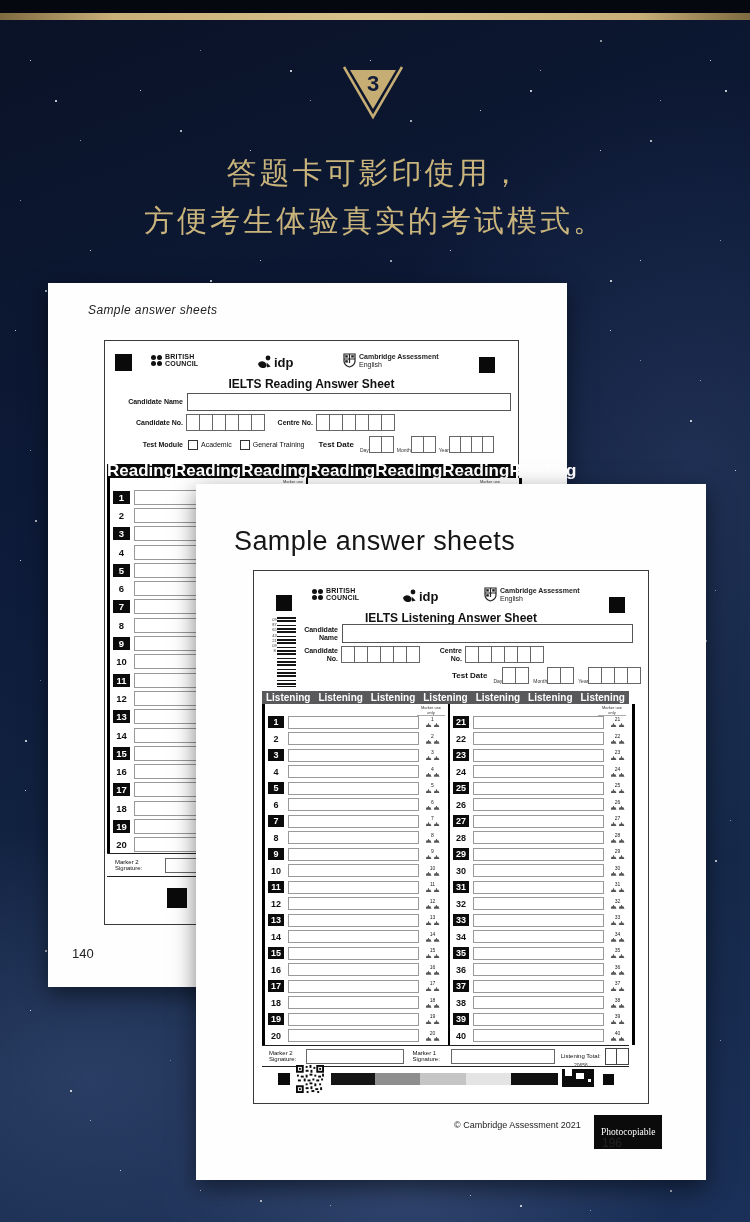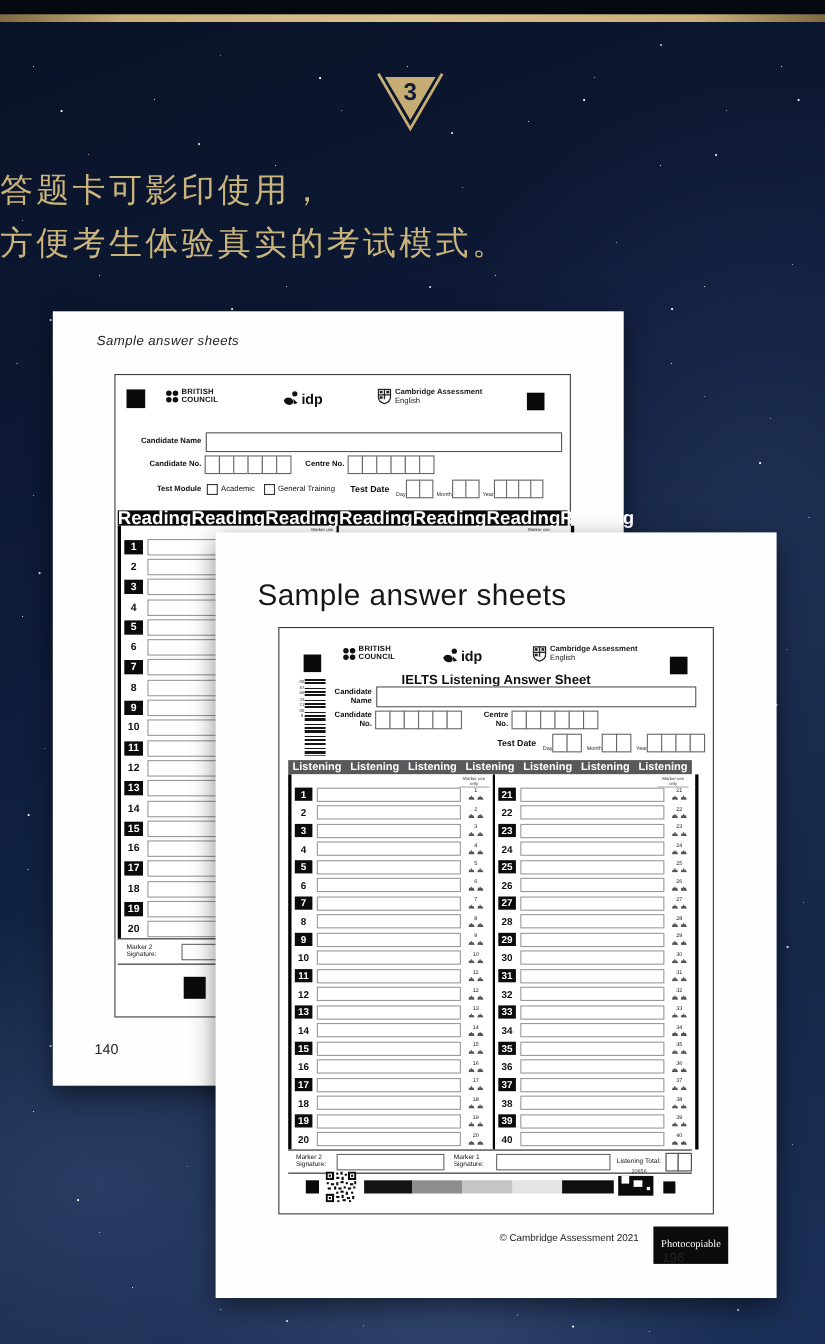--- a/index.html
+++ b/index.html
@@ -27,21 +27,21 @@
     box-shadow:55px 100px #fff,180px 130px rgba(255,255,255,.9),290px 70px #fff,410px 120px rgba(255,255,255,.85),
     530px 90px #fff,650px 140px rgba(255,255,255,.9),725px 90px #fff,45px 290px rgba(255,255,255,.85),
     210px 280px #fff,390px 260px rgba(255,255,255,.8),610px 280px #fff,35px 520px rgba(255,255,255,.9),
     25px 740px #fff,45px 950px rgba(255,255,255,.85),70px 1090px #fff,260px 1200px rgba(255,255,255,.9),
     520px 1205px #fff,670px 1190px rgba(255,255,255,.85),715px 860px #fff,705px 640px rgba(255,255,255,.8),
     690px 420px #fff,240px 1150px rgba(255,255,255,.8),600px 40px rgba(255,255,255,.7);}
   .top-strip{position:absolute;left:0;top:0;width:750px;height:13px;background:#06080f;}
   .gold-line{position:absolute;left:0;top:13px;width:750px;height:7px;
     background:linear-gradient(90deg,#7d6a40,#c9b078 15%,#d8c28c 50%,#c9b078 85%,#7d6a40);}
   .tri-badge{position:absolute;left:341px;top:64px;}
-  .headline{position:absolute;left:0;width:750px;color:#c9b47c;
+  .headline{position:absolute;left:0;width:750px;text-align:center;color:#c9b47c;
     font-size:30px;letter-spacing:3px;font-weight:400;}
   .hl1{top:153px;} .hl2{top:201px;}
 
   .page{position:absolute;background:#fefefe;box-shadow:0 8px 22px rgba(0,0,0,.5);}
   .page-reading{left:48px;top:283px;width:519px;height:704px;z-index:1;}
   .page-listening{left:196px;top:484px;width:510px;height:696px;z-index:2;}
 
   .rp-heading{position:absolute;left:40px;top:20px;font-style:italic;font-size:12px;color:#222;letter-spacing:.4px;}
   .lp-heading{position:absolute;left:38px;top:42px;font-size:27px;color:#161616;letter-spacing:.4px;}
 
@@ -171,20 +171,21 @@
         <path d="M1 1 h11 v7 c0 3.2-2.6 5.2-5.5 6 C3.6 13.2 1 11.2 1 8 Z" fill="#fff" stroke="#222" stroke-width="1.2"></path>
         <path d="M1 6 h11 M6.5 1 v9" stroke="#222" stroke-width="1.2"></path>
         <rect x="2.2" y="2.2" width="2.6" height="2.4" fill="#222"></rect>
           <rect x="8.2" y="2.2" width="2.6" height="2.4" fill="#222"></rect>
         <rect x="2.2" y="7.2" width="2.6" height="2.4" fill="#222"></rect>
       </svg>
       <span class="cam-txt"><b>Cambridge Assessment</b><br>
         <span>English</span></span>
     </div>
 
+    <div class="sheet-title" style="top:36px;">IELTS Reading Answer Sheet</div>
 
     <div class="frow" style="left:18px;top:52px;">
       <span class="lbl" style="width:60px;">Candidate Name</span>
       <span class="bigbox" style="margin-left:4px;width:322px;height:16px;"></span>
     </div>
     <div class="frow" style="left:18px;top:73px;">
       <span class="lbl" style="width:60px;">Candidate No.</span>
       <span class="boxes" style="margin-left:4px;">
           <i style="width:12px;height:15px;"></i>
           <i style="width:12px;height:15px;"></i>
@@ -798,21 +799,21 @@
 <rect x="20" y="24" width="3" height="2"></rect>
             <rect x="25" y="23" width="2" height="3"></rect>
             <rect x="11" y="27" width="2" height="2"></rect>
 <rect x="16" y="26" width="3" height="2"></rect>
             <rect x="22" y="27" width="2" height="2"></rect>
 </g>
         </svg>
       </div>
     <div class="blackbar" style="left:130px;top:547px;width:80px;height:20px;"></div>
   </div>
-  <div class="pagenum" style="left:38px;top:663px;text-align:right;">140</div>
+  <div class="pagenum" style="left:24px;top:663px;text-align:right;">140</div>
 </div>
 
 <div class="page page-listening">
   <div class="lp-heading">Sample answer sheets</div>
   <div class="sheet sheet-l">
     <div class="sq" style="left:22px;top:24px;width:16px;height:16px;"></div>
     <div class="sq" style="left:355px;top:26px;width:16px;height:16px;"></div>
 
     <div class="bc" style="left:58px;top:16px;">
       <span class="bc-dots">

